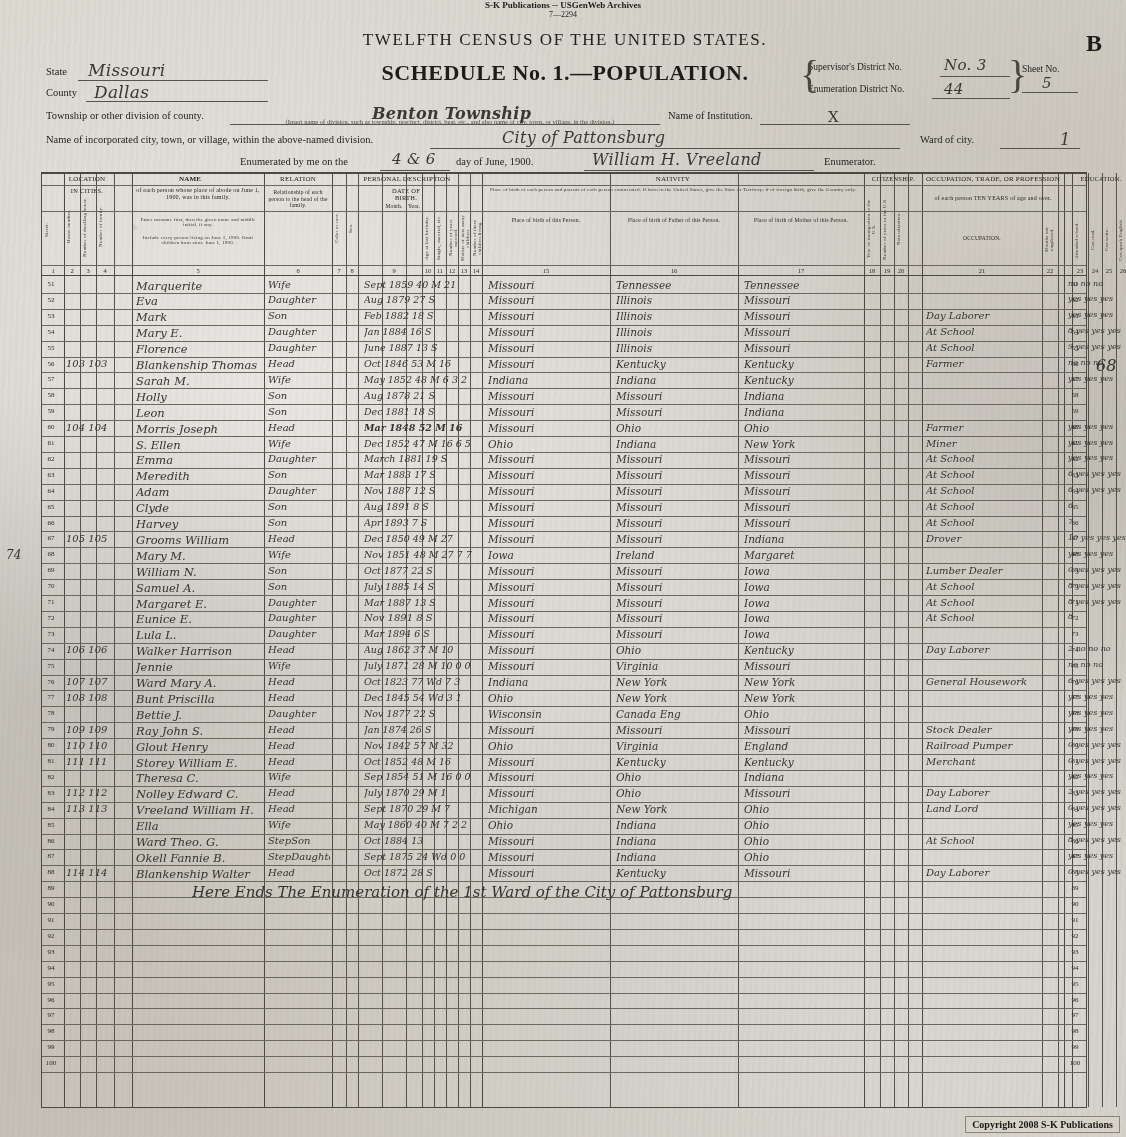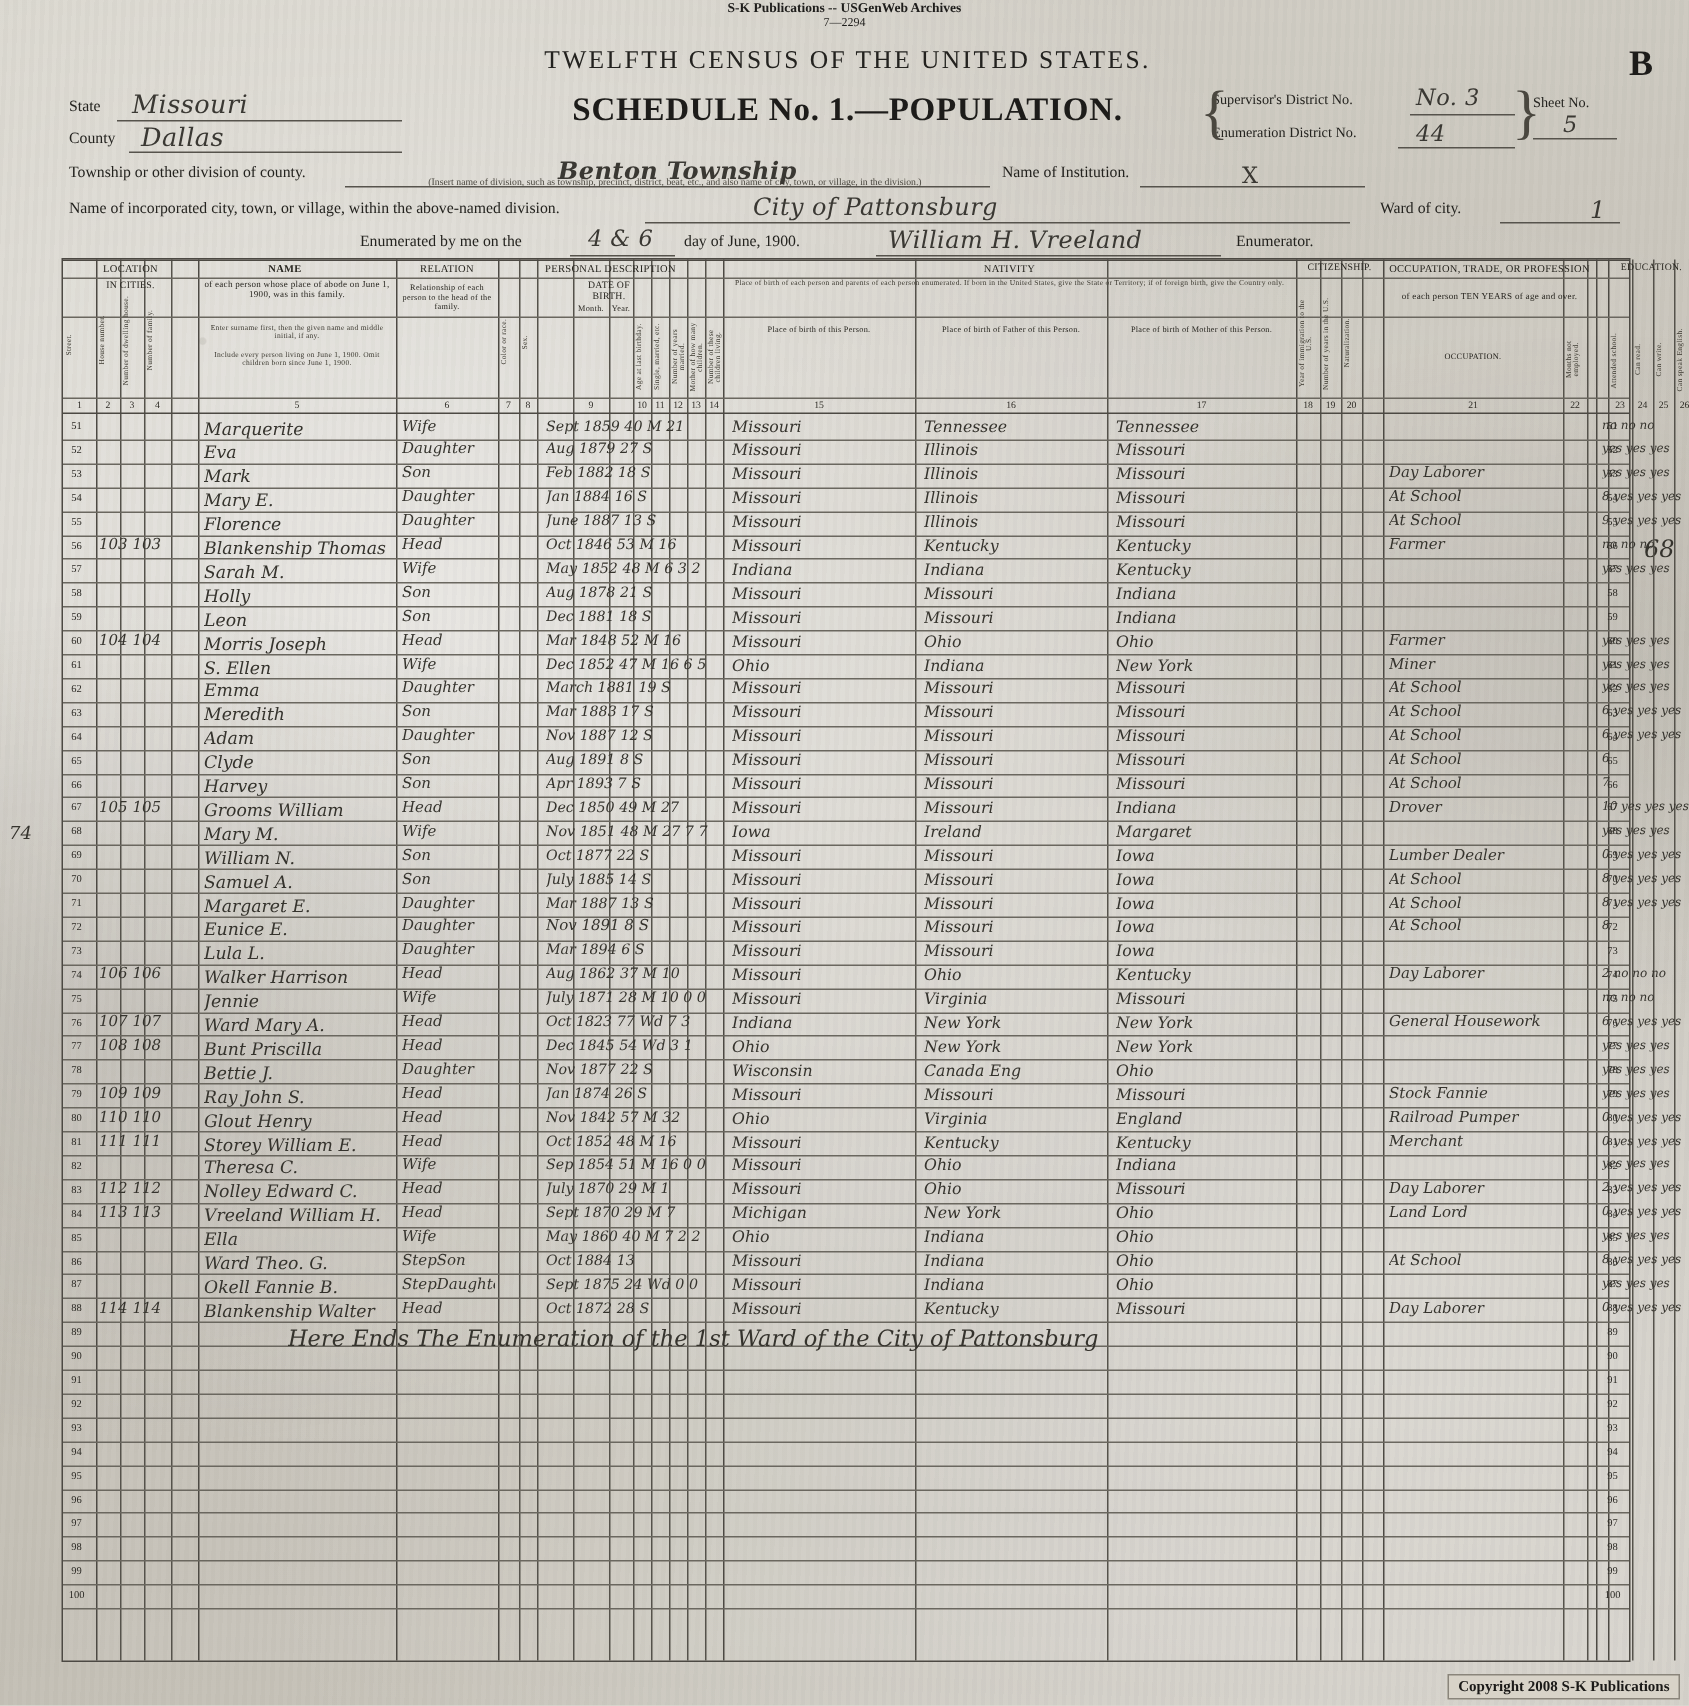--- a/index.html
+++ b/index.html
@@ -387,21 +387,21 @@
           <div class="cellhand" style="left: 574px; top: 232.7px; width: 120px; font-size: 10.5px; overflow: hidden;">Missouri</div>
           <div class="cellhand" style="left: 702px; top: 232.7px; width: 118px; font-size: 10.5px; overflow: hidden;">Indiana</div>
         </div>
         <div class="hline" style="top: 263px;"></div>
         <div>
           <div class="rownum" style="left: 2px; top: 250.1px;">60</div>
           <div class="rownum" style="left: 1026px; top: 250.1px;">60</div>
           <div class="cellhand" style="left: 24px; top: 248.6px; width: 64px; font-size: 10px; overflow: hidden;">104 104</div>
           <div class="cellhand" style="left: 94px; top: 248.6px; width: 126px; font-size: 11.5px; overflow: hidden;">Morris Joseph</div>
           <div class="cellhand" style="left: 226px; top: 248.6px; width: 62px; font-size: 10px; overflow: hidden;">Head</div>
-          <div class="cellhand" style="left: 322px; top: 248.6px; width: 116px; font-size: 9.5px; overflow: hidden;">Mar 1848 52 M 16</div>
+          <div class="cellhand" style="left: 322px; top: 248.6px; width: 116px; font-size: 9.5px; overflow: hidden; font-weight: bold;">Mar 1848 52 M 16</div>
           <div class="cellhand" style="left: 446px; top: 248.6px; width: 120px; font-size: 10.5px; overflow: hidden;">Missouri</div>
           <div class="cellhand" style="left: 574px; top: 248.6px; width: 120px; font-size: 10.5px; overflow: hidden;">Ohio</div>
           <div class="cellhand" style="left: 702px; top: 248.6px; width: 118px; font-size: 10.5px; overflow: hidden;">Ohio</div>
           <div class="cellhand" style="left: 884px; top: 248.6px; width: 114px; font-size: 10px; overflow: hidden;">Farmer</div>
           <div class="cellhand" style="left: 1026px; top: 248.6px; width: 62px; font-size: 8px; overflow: hidden;">yes yes yes</div>
         </div>
         <div class="hline" style="top: 278.9px;"></div>
         <div>
           <div class="rownum" style="left: 2px; top: 266px;">61</div>
           <div class="rownum" style="left: 1026px; top: 266px;">61</div>
@@ -637,21 +637,21 @@
         <div>
           <div class="rownum" style="left: 2px; top: 552.2px;">79</div>
           <div class="rownum" style="left: 1026px; top: 552.2px;">79</div>
           <div class="cellhand" style="left: 24px; top: 550.7px; width: 64px; font-size: 10px; overflow: hidden;">109 109</div>
           <div class="cellhand" style="left: 94px; top: 550.7px; width: 126px; font-size: 11.5px; overflow: hidden;">Ray John S.</div>
           <div class="cellhand" style="left: 226px; top: 550.7px; width: 62px; font-size: 10px; overflow: hidden;">Head</div>
           <div class="cellhand" style="left: 322px; top: 550.7px; width: 116px; font-size: 9.5px; overflow: hidden;">Jan 1874 26 S</div>
           <div class="cellhand" style="left: 446px; top: 550.7px; width: 120px; font-size: 10.5px; overflow: hidden;">Missouri</div>
           <div class="cellhand" style="left: 574px; top: 550.7px; width: 120px; font-size: 10.5px; overflow: hidden;">Missouri</div>
           <div class="cellhand" style="left: 702px; top: 550.7px; width: 118px; font-size: 10.5px; overflow: hidden;">Missouri</div>
-          <div class="cellhand" style="left: 884px; top: 550.7px; width: 114px; font-size: 10px; overflow: hidden;">Stock Fannie</div>
+          <div class="cellhand" style="left: 884px; top: 550.7px; width: 114px; font-size: 10px; overflow: hidden;">Stock Dealer</div>
           <div class="cellhand" style="left: 1026px; top: 550.7px; width: 62px; font-size: 8px; overflow: hidden;">yes yes yes</div>
         </div>
         <div class="hline" style="top: 581px;"></div>
         <div>
           <div class="rownum" style="left: 2px; top: 568.1px;">80</div>
           <div class="rownum" style="left: 1026px; top: 568.1px;">80</div>
           <div class="cellhand" style="left: 24px; top: 566.6px; width: 64px; font-size: 10px; overflow: hidden;">110 110</div>
           <div class="cellhand" style="left: 94px; top: 566.6px; width: 126px; font-size: 11.5px; overflow: hidden;">Glout Henry</div>
           <div class="cellhand" style="left: 226px; top: 566.6px; width: 62px; font-size: 10px; overflow: hidden;">Head</div>
           <div class="cellhand" style="left: 322px; top: 566.6px; width: 116px; font-size: 9.5px; overflow: hidden;">Nov 1842 57 M 32</div>

